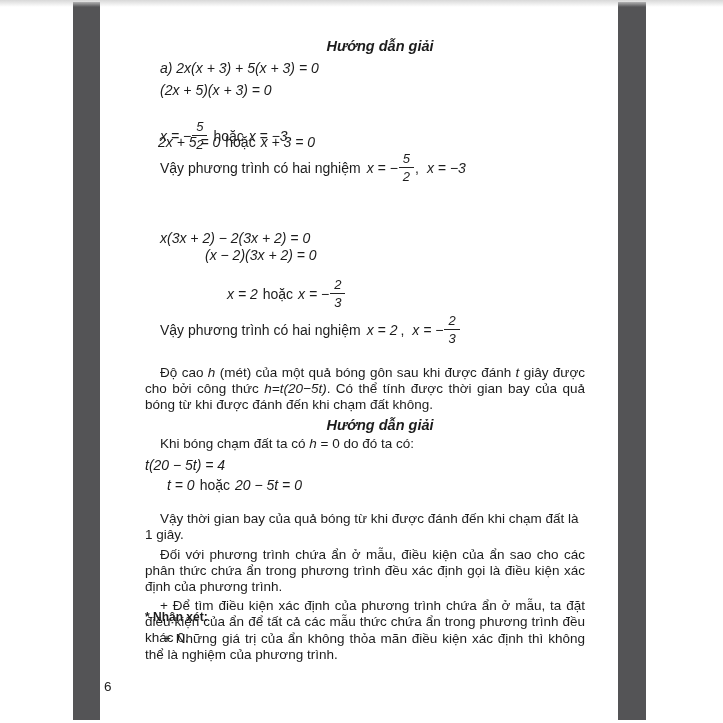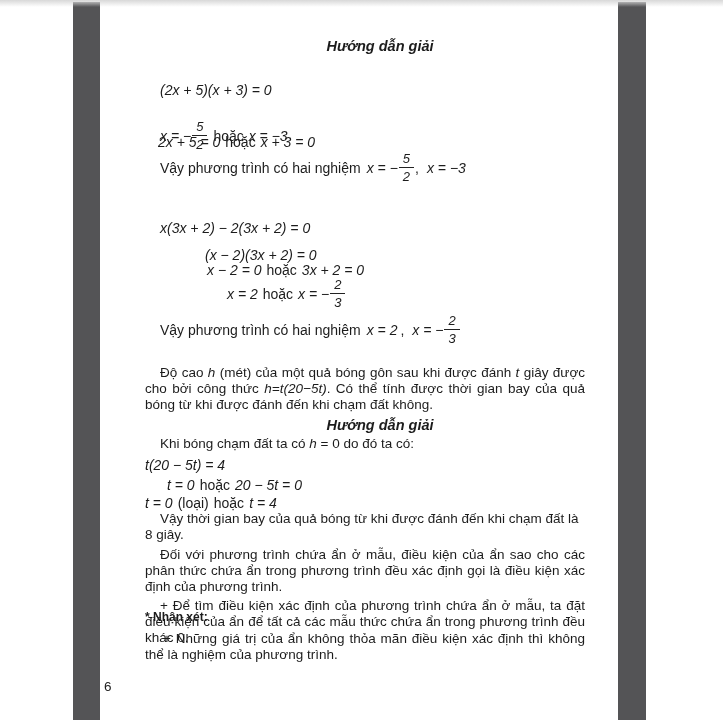--- a/index.html
+++ b/index.html
@@ -29,20 +29,23 @@
 </head>
 <body>
 
 <div class="screen">
   <div class="top-shade"></div>
   <div class="edge left"></div>
   <div class="edge right"></div>
 
   <div class="col center bi" style="top:38px;">Hướng dẫn giải</div>
 
+  <div class="col eq" style="top:58px;padding-left:15px;">
+    <span class="m">a) 2x(x + 3) + 5(x + 3) = 0</span>
+  </div>
   <div class="col eq" style="top:80px;padding-left:15px;">
     <span class="m">(2x + 5)(x + 3) = 0</span>
   </div>
   <div class="col eq" style="top:120px;padding-left:13px;margin-top:12px;">
     <span class="m">2x + 5 = 0</span><span class="w">hoặc</span><span class="m">x + 3 = 0</span>
   </div>
   <div class="col eq fracline" style="top:120px;padding-left:15px;">
     <span class="m">x = −</span>
       <span class="frac">
         <span class="fn">5</span>
@@ -55,28 +58,25 @@
     <span>Vậy phương trình có hai nghiệm</span>
       <span class="m" style="margin-left:6px;">x = −</span>
       <span class="frac">
         <span class="fn">5</span>
         <span class="fd">2</span>
       </span>
       <span>,</span>
       <span class="m" style="margin-left:8px;">x = −3</span>
   </div>
 
-  <div class="col eq" style="top:218px;padding-left:15px;">
+  <div class="col eq" style="top:228px;padding-left:15px;">
     <span class="m">x(3x + 2) − 2(3x + 2) = 0</span>
   </div>
   <div class="col eq" style="top:245px;padding-left:60px;">
     <span class="m">(x − 2)(3x + 2) = 0</span>
-  </div>
-  <div class="col eq" style="top:260px;padding-left:62px;">
-    <span class="m">x − 2 = 0</span><span class="w">hoặc</span><span class="m">3x + 2 = 0</span>
   </div>
   <div class="col eq fracline" style="top:278px;padding-left:82px;">
     <span class="m">x = 2</span>
       <span class="w">hoặc</span>
       <span class="m">x = −</span>
       <span class="frac">
         <span class="fn">2</span>
         <span class="fd">3</span>
       </span>
   </div>
@@ -99,24 +99,21 @@
 
   <div class="col" style="top:436px;text-indent:15px;">
     <span>Khi bóng chạm đất ta có </span><i class="v">h</i><span> = 0 do đó ta có:</span>
   </div>
   <div class="col eq" style="top:455px;">
     <span class="m">t(20 − 5t) = 4</span>
   </div>
   <div class="col eq" style="top:475px;margin-left:22px;">
     <span class="m">t = 0</span><span class="w">hoặc</span><span class="m">20 − 5t = 0</span>
   </div>
-  <div class="col eq" style="top:493px;">
-    <span class="m">t = 0</span><span class="w" style="margin-right:0;">(loại)</span><span class="w">hoặc</span><span class="m">t = 4</span>
-  </div>
-  <div class="col" style="top:511px;text-indent:15px;">Vậy thời gian bay của quả bóng từ khi được đánh đến khi chạm đất là 8 giây.</div>
+  <div class="col" style="top:511px;text-indent:15px;">Vậy thời gian bay của quả bóng từ khi được đánh đến khi chạm đất là 1 giây.</div>
 
   <div class="col jp" style="top:547px;">Đối với phương trình chứa ẩn ở mẫu, điều kiện của ẩn sao cho các phân thức chứa ẩn trong phương trình đều xác định gọi là điều kiện xác định của phương trình.</div>
   <div class="col bold" style="top:581px;font-size:12px;margin-top:28px;">* Nhận xét:</div>
   <div class="col jp" style="top:598px;">+ Để tìm điều kiện xác định của phương trình chứa ẩn ở mẫu, ta đặt điều kiện của ẩn để tất cả các mẫu thức chứa ẩn trong phương trình đều khác 0.</div>
   <div class="col jp" style="top:631px;text-indent:18px;">+ Những giá trị của ẩn không thỏa mãn điều kiện xác định thì không thể là nghiệm của phương trình.</div>
 
   <div class="pagenum">6</div>
 </div>
 
 </body></html>

